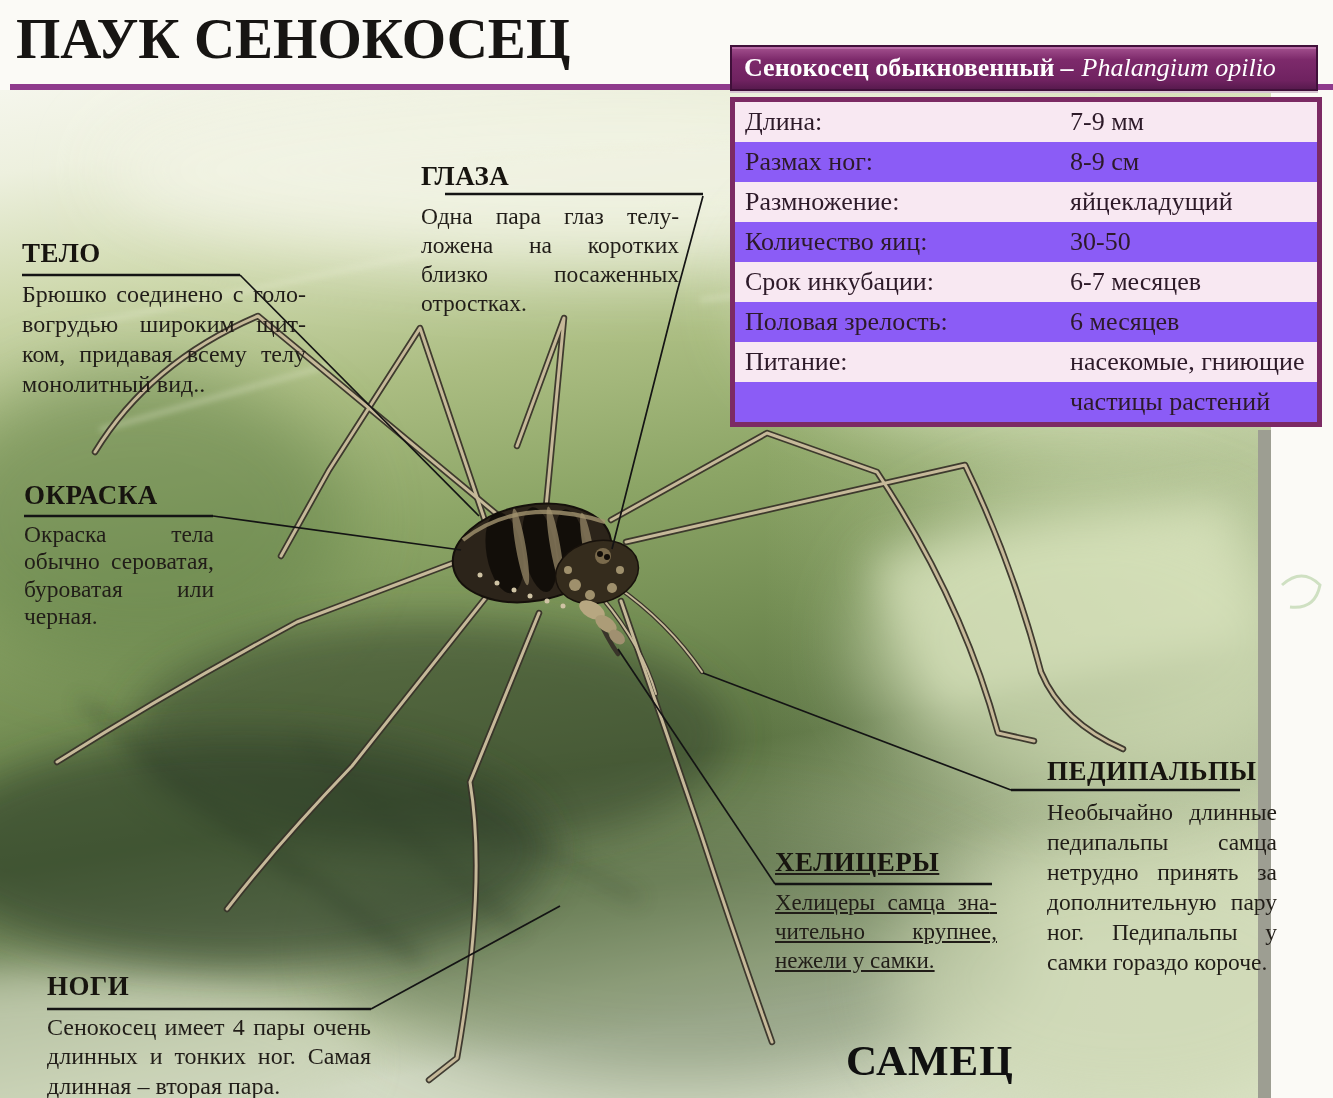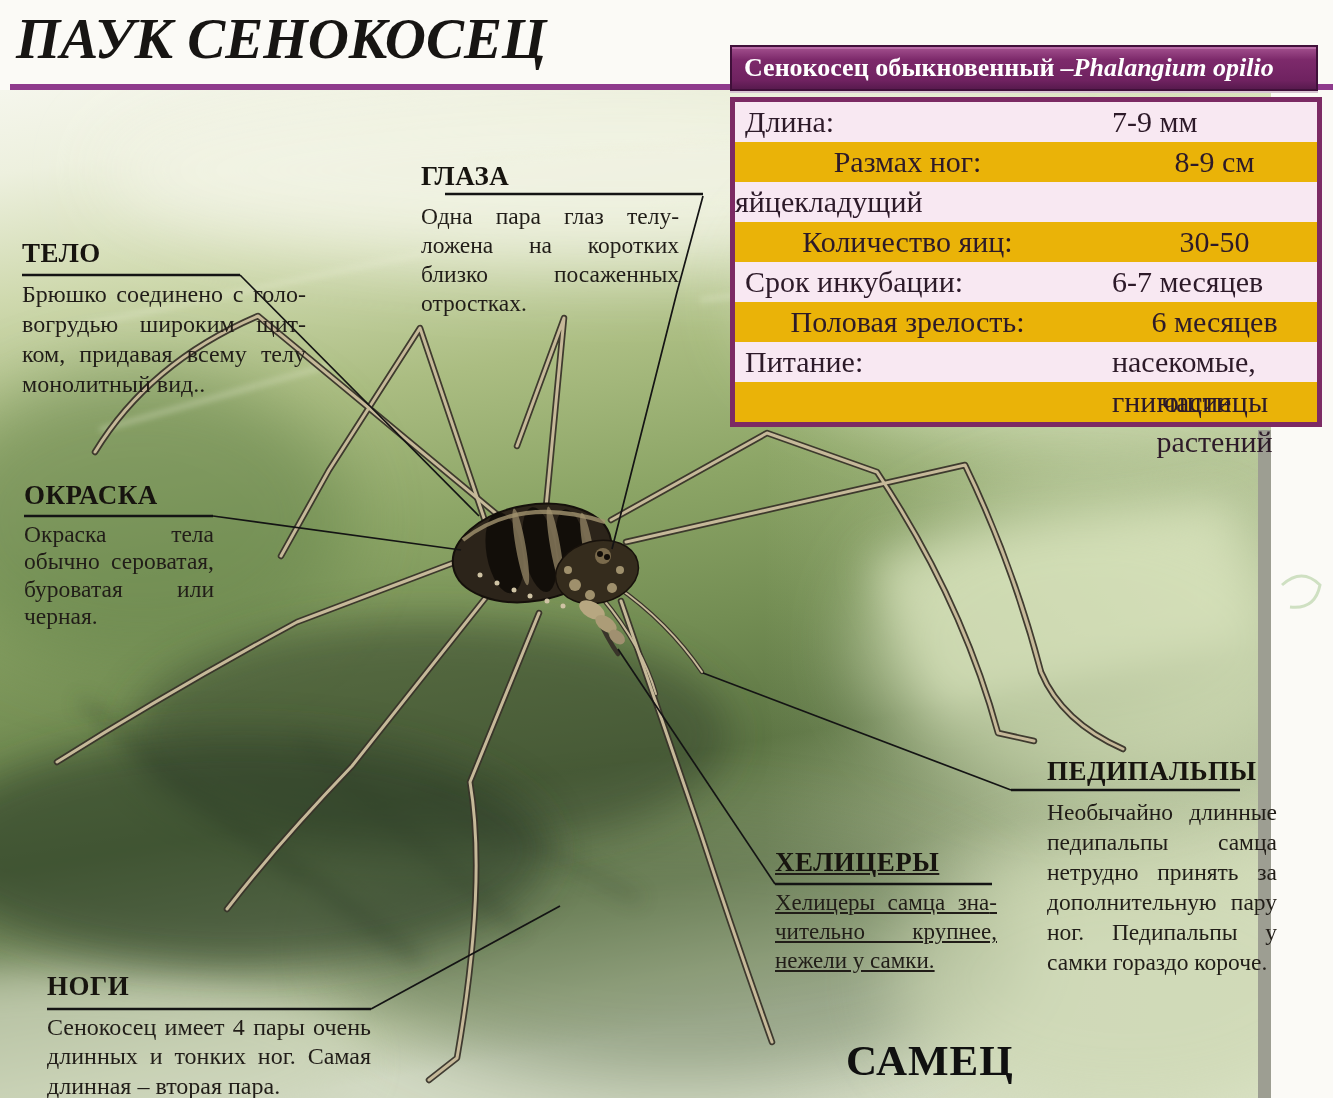--- a/index.html
+++ b/index.html
@@ -1,33 +1,33 @@
 <!DOCTYPE html>
 <html><head>
 <meta charset="utf-8">
 <style>
   html,body{margin:0;padding:0;}
   body{width:1333px;height:1098px;background:#fbfaf6;font-family:"Liberation Serif",serif;overflow:hidden;}
   .page{position:relative;width:1333px;height:1098px;}
   #scene{position:absolute;left:0;top:0;}
   .page-title{position:absolute;left:16px;top:6px;margin:0;font-size:57px;font-weight:bold;
-    letter-spacing:0px;color:#171513;font-family:"Liberation Serif",serif;font-style:italic;}
+    letter-spacing:0px;color:#171513;font-family:"Liberation Serif",serif;}
   .title-rule{position:absolute;left:10px;top:84px;width:1323px;height:6px;background:#8e3a8c;}
   
   .tbl-header{position:absolute;left:730px;top:45px;width:588px;height:46px;box-sizing:border-box;
     background:linear-gradient(#a4518f,#7d2a6b 30%,#6f2260 80%,#581a4e);
     border:2px solid #40103a;box-shadow:inset 0 2px 0 #b86ba6, 0 2px 0 #d8c2d2;
     color:#ffffff;font-size:26px;font-weight:bold;line-height:41px;padding-left:12px;white-space:nowrap;}
-  .tbl-header .latin{font-style:italic;font-weight:bold;}
+  .tbl-header .latin{font-style:italic;font-weight:normal;margin-left:8px;}
   .tbl-header .dash{margin-left:6px;}
   .info-table{position:absolute;left:730px;top:97px;width:592px;box-sizing:border-box;
     border:5px solid #7c2a64;background:#f8e8f2;}
-  .row{display:flex;height:40px;line-height:40px;font-size:30px;color:#2d1a29;gap:42px;}
+  .row{display:flex;height:40px;line-height:40px;font-size:26px;color:#2d1a29;}
   .row.light{background:#f8e8f2;}
-  .row.dark{background:#eab308;text-align:center;}
+  .row.dark{background:#8b5cf6;}
   .row .lbl{flex:none;width:335px;padding-left:10px;box-sizing:border-box;}
   .row .val{flex:1;}
   
   .ann{position:absolute;color:#211d18;}
   .ann h3{margin:0 0 11px 0;font-size:27px;font-weight:bold;letter-spacing:.5px;color:#17140f;}
   .ann p{margin:0;text-align:justify;hyphens:manual;}
   #ann-eyes{left:421px;top:162px;width:258px;font-size:23.5px;line-height:29px;}
   #ann-body{left:22px;top:238px;width:284px;font-size:24px;line-height:30px;}
   #ann-color{left:24px;top:482px;width:190px;font-size:23.5px;line-height:27.5px;}
   #ann-legs{left:47px;top:972px;width:324px;font-size:24px;line-height:29.5px;}
@@ -213,20 +213,21 @@
   <div class="info-table">
     <div class="row light">
       <span class="lbl">Длина:</span>
       <span class="val">7-9 мм</span>
     </div>
     <div class="row dark">
       <span class="lbl">Размах ног:</span>
       <span class="val">8-9 см</span>
     </div>
     <div class="row light">
+      <span class="lbl">Размножение:</span>
       <span class="val">яйцекладущий</span>
     </div>
     <div class="row dark">
       <span class="lbl">Количество яиц:</span>
       <span class="val">30-50</span>
     </div>
     <div class="row light">
       <span class="lbl">Срок инкубации:</span>
       <span class="val">6-7 месяцев</span>
     </div>

